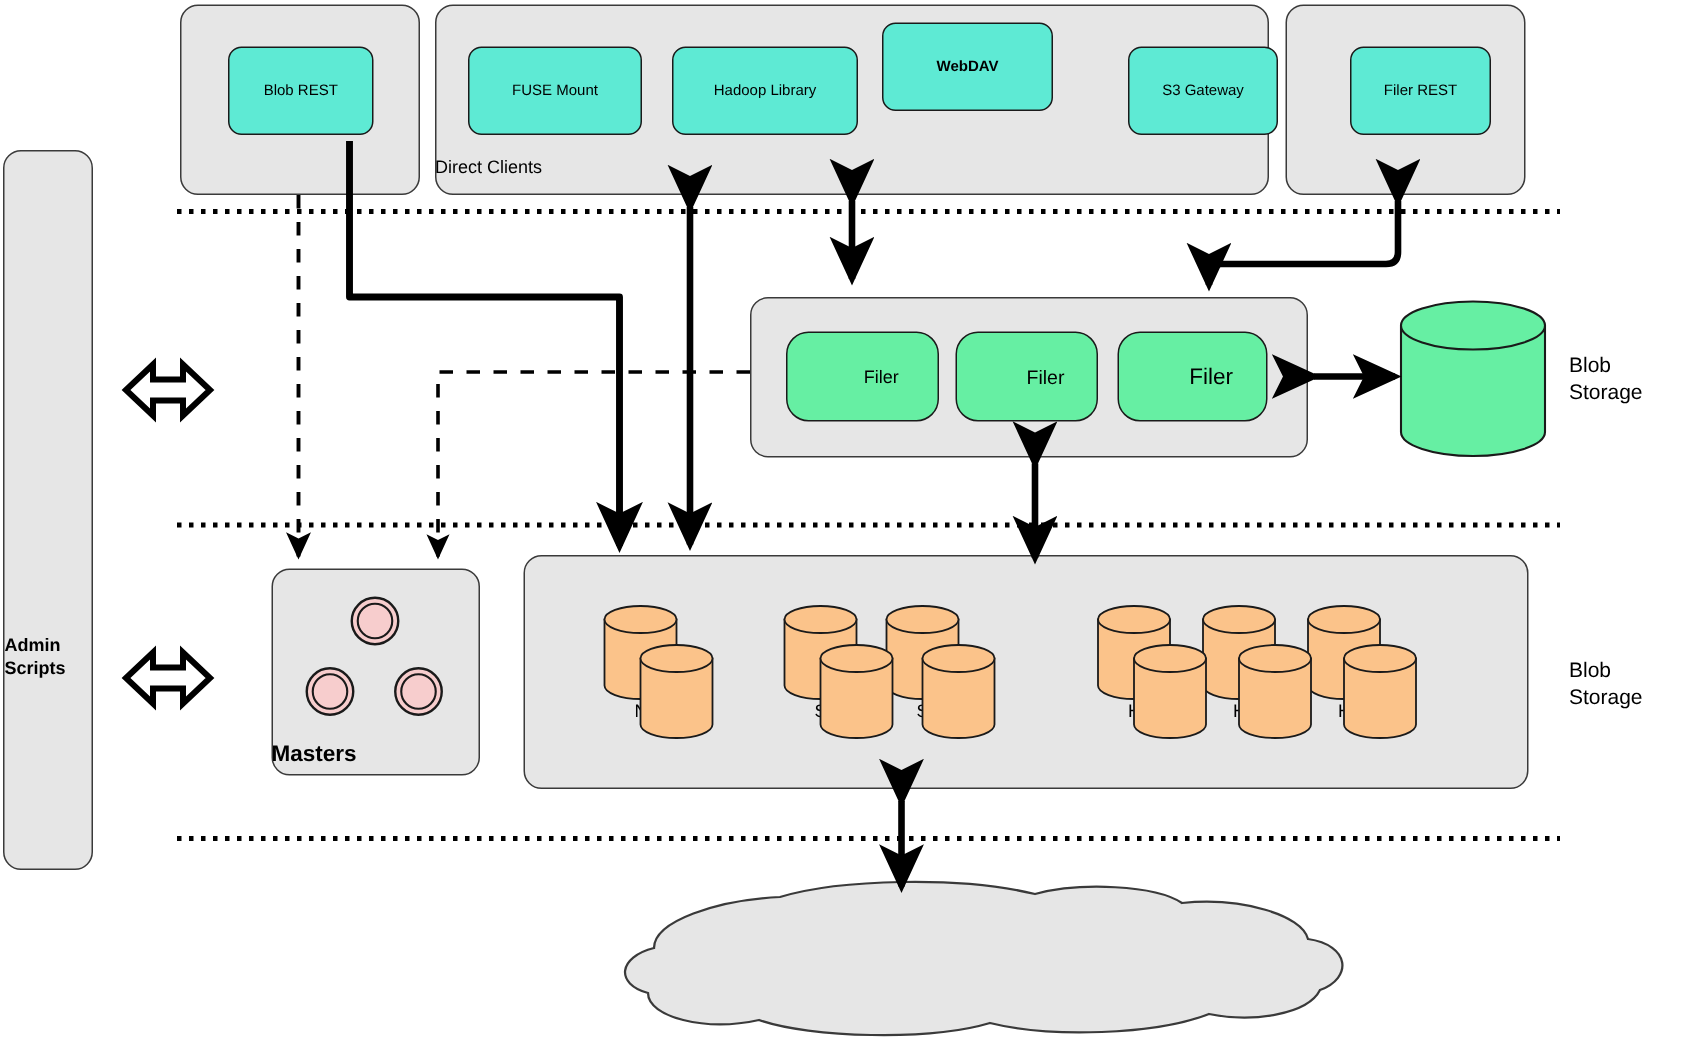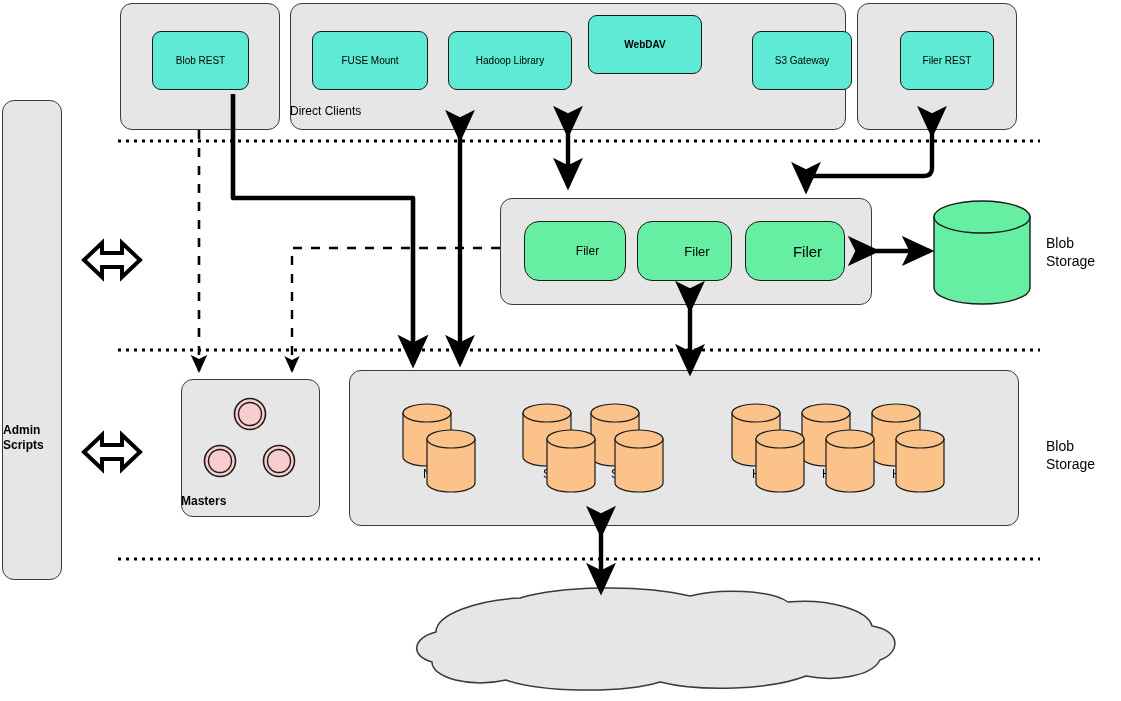--- a/index.html
+++ b/index.html
@@ -116,21 +116,21 @@
     <span>SQL or KV</span><br>
     <span>Store</span>
   </div>
 
   <div class="label-static" style="left:1046px; top:235px; width:74px; font-size:14px;">
     <span>Blob</span><br>
     <span>Storage</span>
   </div>
 
   <div class="node group" style="left:181px; top:379px; width:139px; height:138px;"></div>
-  <div class="label-static bold" style="left:181px; top:494px; width:119px; font-size:12px;">
+  <div class="label-static bold" style="left:181px; top:494px; width:119px; font-size:15px;">
     <span>Masters</span>
   </div>
 
   <div class="node group" style="left:349px; top:370px; width:670px; height:156px;"></div>
 
   <div class="label-static" style="left:423px; top:467px; width:56px; font-size:12px;">
     <span>NVME</span>
   </div>
   <div class="label-static" style="left:543px; top:467px; width:56px; font-size:12px;">
     <span>SSD</span>

